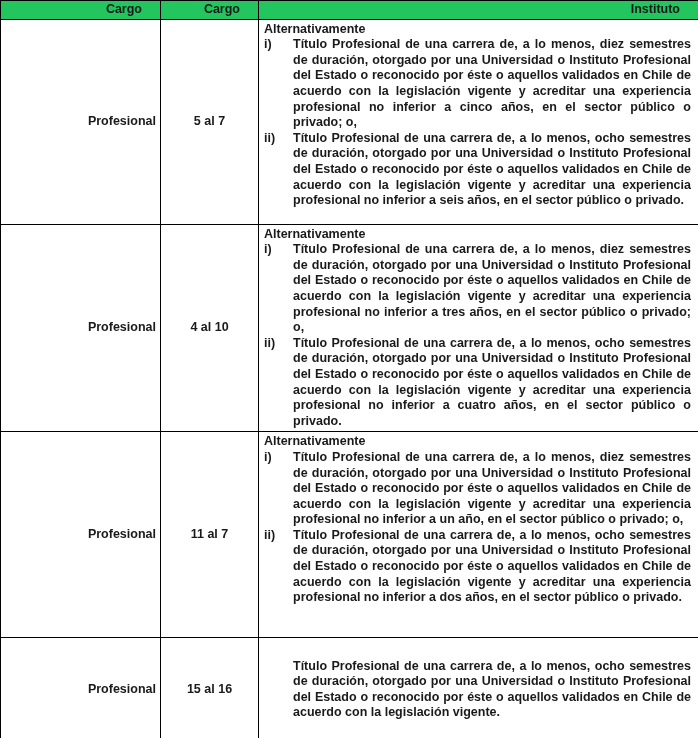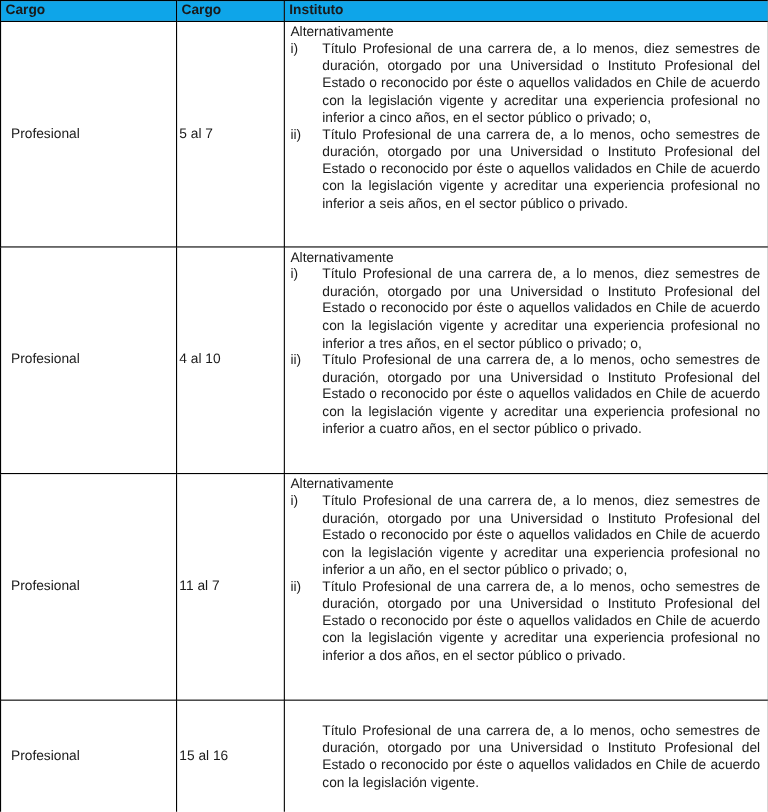--- a/index.html
+++ b/index.html
@@ -15,39 +15,41 @@
     border-collapse: collapse;
     width: 698px;
     table-layout: fixed;
   }
   .req-table th, .req-table td {
     border: 1.5px solid #000000;
     font-size: 12.5px;
     line-height: 15.6px;
     vertical-align: middle;
     overflow: hidden;
+    font-weight: bold;
   }
   .req-table th {
-    background: #0ea5e9;
+    background: #22c55e;
     font-weight: bold;
-    text-align: left;
+    text-align: right;
     height: 17px;
-    padding: 1px 4px;
+    padding: 1px 18px;
   }
   col.col-cargo { width: 160px; }
   col.col-grado { width: 98px; }
   col.col-req   { width: 440px; }
 
   td.cargo-cell {
-    text-align: left;
+    text-align: right;
     padding-left: 9px;
     padding-right: 4px;
     margin-top: 43px;
   }
   td.grado-cell {
+    text-align: center;
     padding: 0 2px;
   }
   td.req-cell {
     vertical-align: top;
     padding: 2px 7px 2px 5px;
     text-align: left;
   }
   td.req-cell.v-middle { vertical-align: middle; }
 
   tr.row-tall  { height: 205px; }

